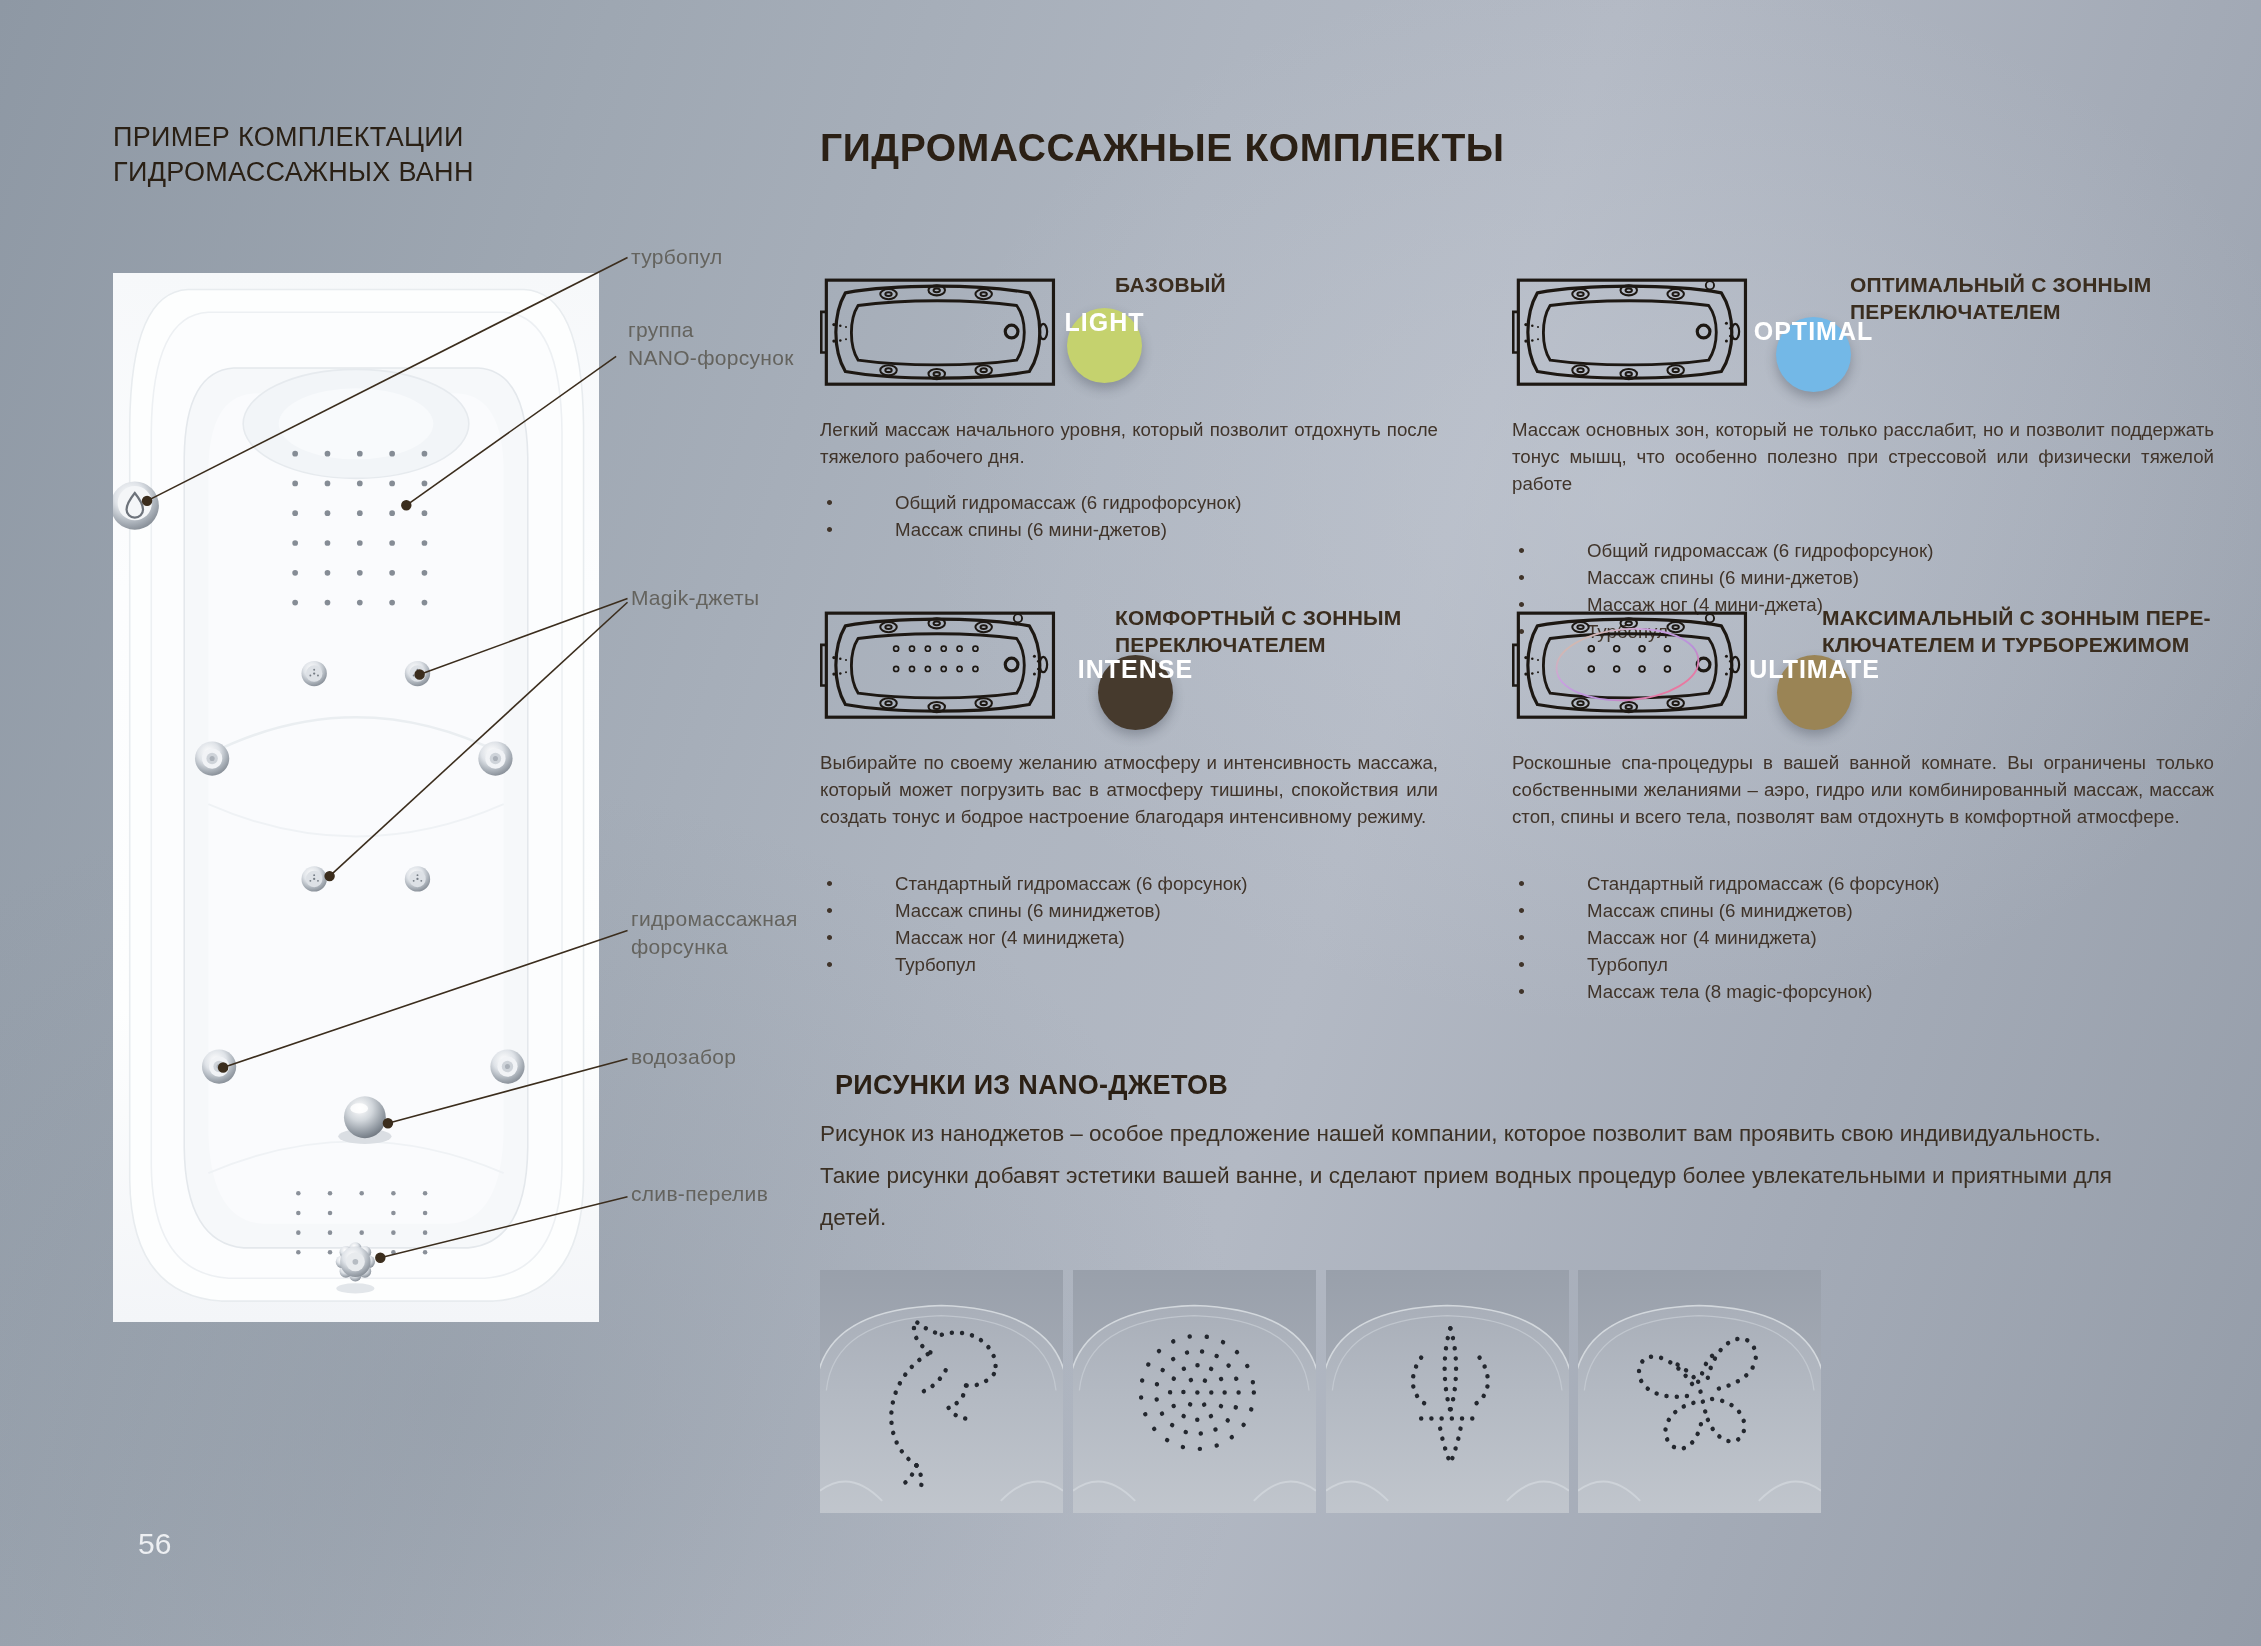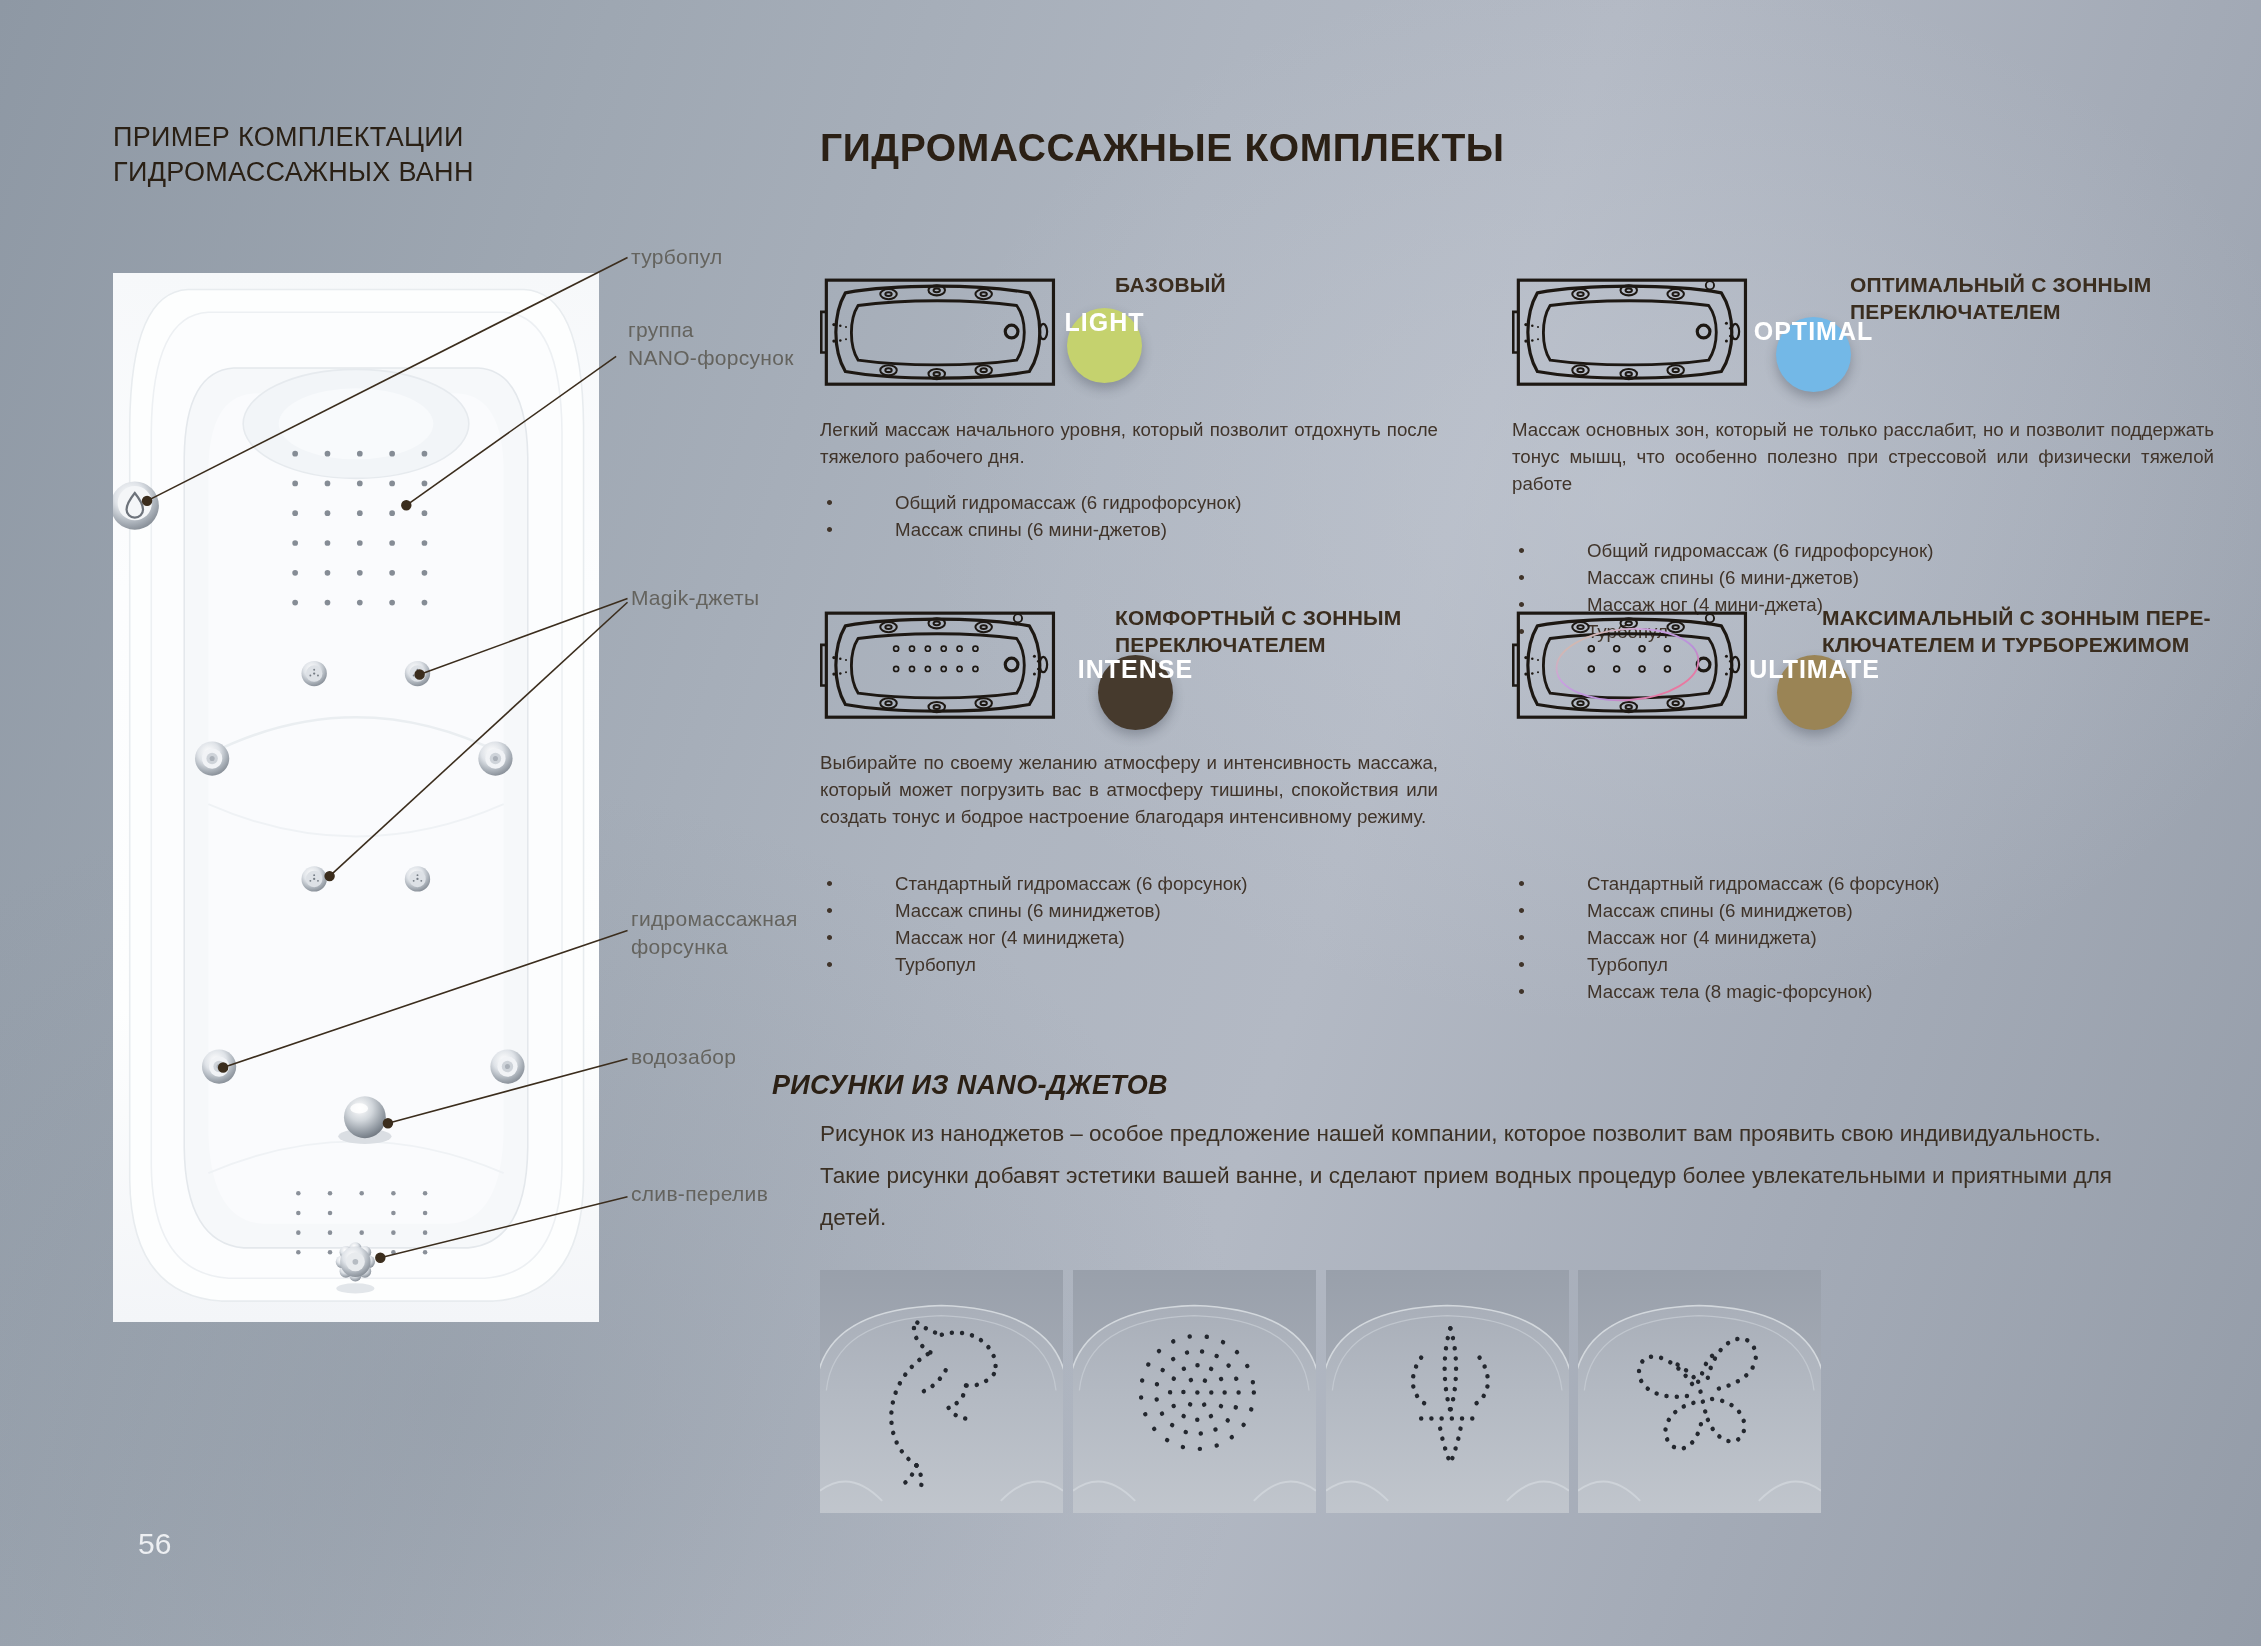--- a/index.html
+++ b/index.html
@@ -474,30 +474,31 @@
           <circle cx="344" cy="92" r="2"></circle>
           <circle cx="338" cy="112" r="2.4"></circle>
           <circle cx="344" cy="104" r="2"></circle>
       </g>
     </svg>
     <div class="abs kit-name" style="left:298px;top:5px;width:406px;margin-left:12px;">МАКСИМАЛЬНЫЙ С ЗОННЫМ ПЕРЕ-
 КЛЮЧАТЕЛЕМ И ТУРБОРЕЖИМОМ</div>
     <div class="abs badge" style="left: 265px; top: 56px; background: rgb(154, 132, 85);">
         <span>ULTIMATE</span>
       </div>
+    <div class="abs kit-desc" style="left:0;top:150px;width:702px;">Роскошные спа-процедуры в вашей ванной комнате. Вы ограничены только собственными желаниями – аэро, гидро или комбинированный массаж, массаж стоп, спины и всего тела, позволят вам отдохнуть в комфортной атмосфере.</div>
     <ul class="abs kit-bullets" style="left:0;top:271px;width:702px;">
       <li>Стандартный гидромассаж (6 форсунок)</li>
       <li>Массаж спины (6 миниджетов)</li>
       <li>Массаж ног (4 миниджета)</li>
       <li>Турбопул</li>
       <li>Массаж тела (8 magic-форсунок)</li>
     </ul>
   </div>
 
-  <div class="abs nano-title" style="left:772px;top:1070px;font-style:italic;">РИСУНКИ ИЗ NANO-ДЖЕТОВ</div>
+  <div class="abs nano-title" style="left:835px;top:1070px;">РИСУНКИ ИЗ NANO-ДЖЕТОВ</div>
   <div class="abs nano-par" style="left:820px;top:1113px;width:1344px;">Рисунок из наноджетов – особое предложение нашей компании, которое позволит вам проявить свою индивидуальность. Такие рисунки добавят эстетики вашей ванне, и сделают прием водных процедур более увлекательными и приятными для детей.</div>
 
   <svg class="abs" style="left:820px;top:1270px;" width="243" height="243" viewBox="0 0 383 383">
     <rect width="383" height="383" fill="url(#tileBg)"></rect>
     <path d="M -6,390 L -6,180 Q 8,62 191,56 Q 374,62 389,180 L 389,390 Z" fill="url(#archGrad)" stroke="#d3d8dd" stroke-width="2.5"></path>
     <path d="M 10,190 Q 22,78 191,72 Q 360,78 372,190" fill="none" stroke="#c9ced5" stroke-width="2" opacity=".7"></path>
     <path d="M 0,348 Q 48,312 98,364" fill="none" stroke="#ced3d9" stroke-width="3"></path>
     <path d="M 383,348 Q 335,312 285,364" fill="none" stroke="#ced3d9" stroke-width="3"></path>
     <g fill="none" stroke="#23272e" stroke-width="7" stroke-linecap="round" stroke-dasharray="0.1 16">
       <path d="M 152,308 C 122,288 107,253 114,213 C 120,178 142,148 174,130"></path>

